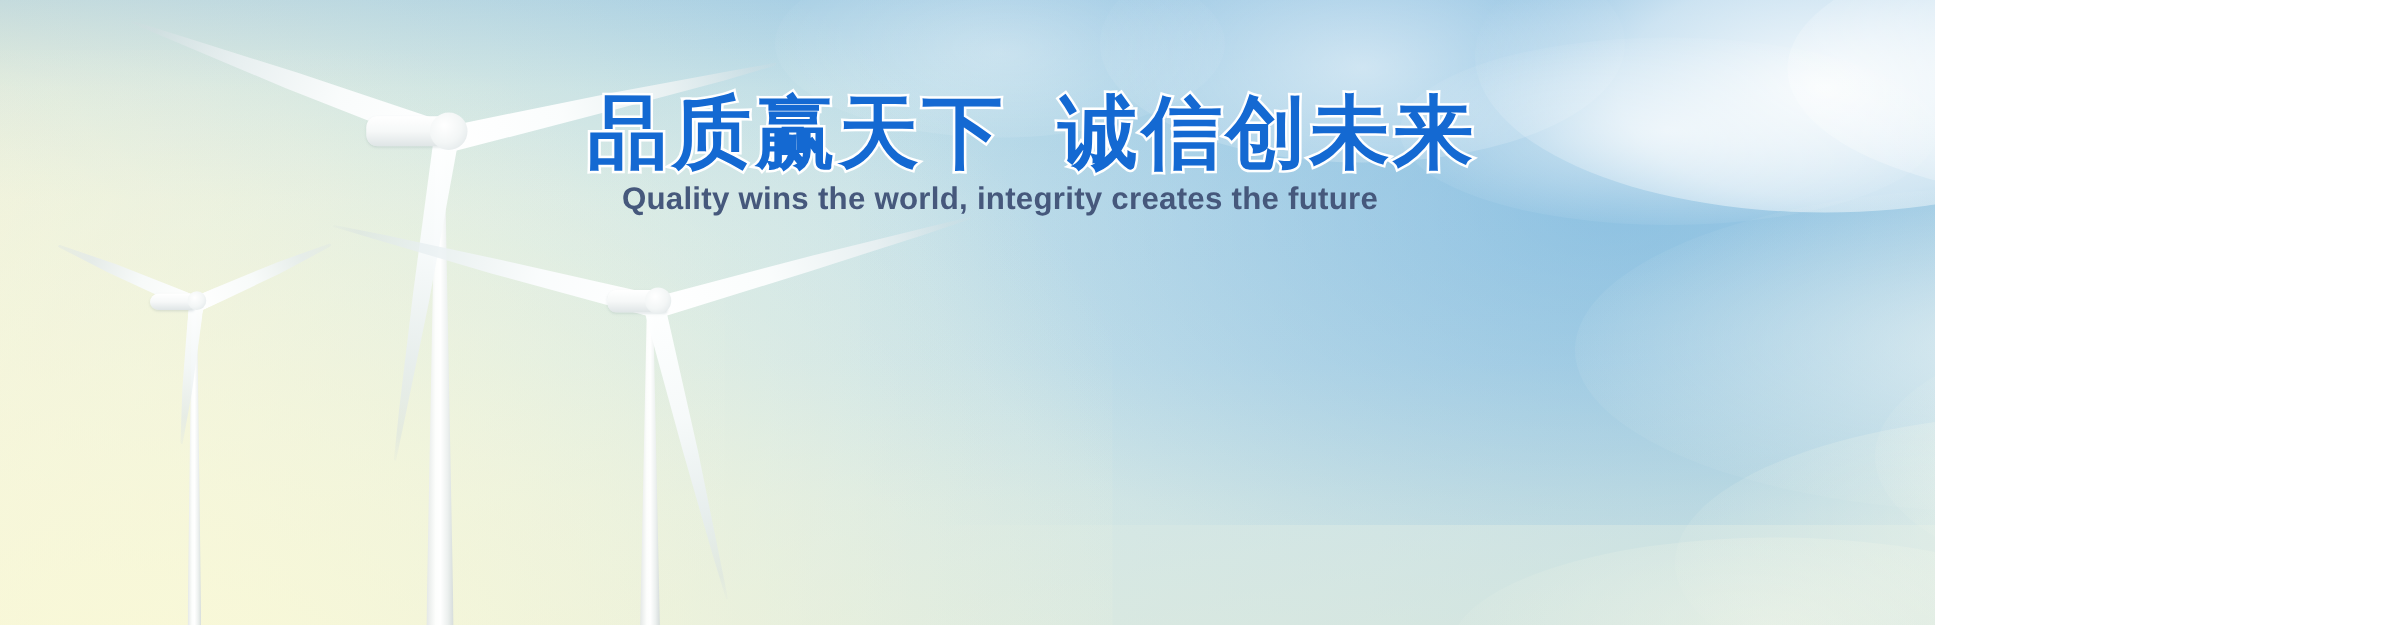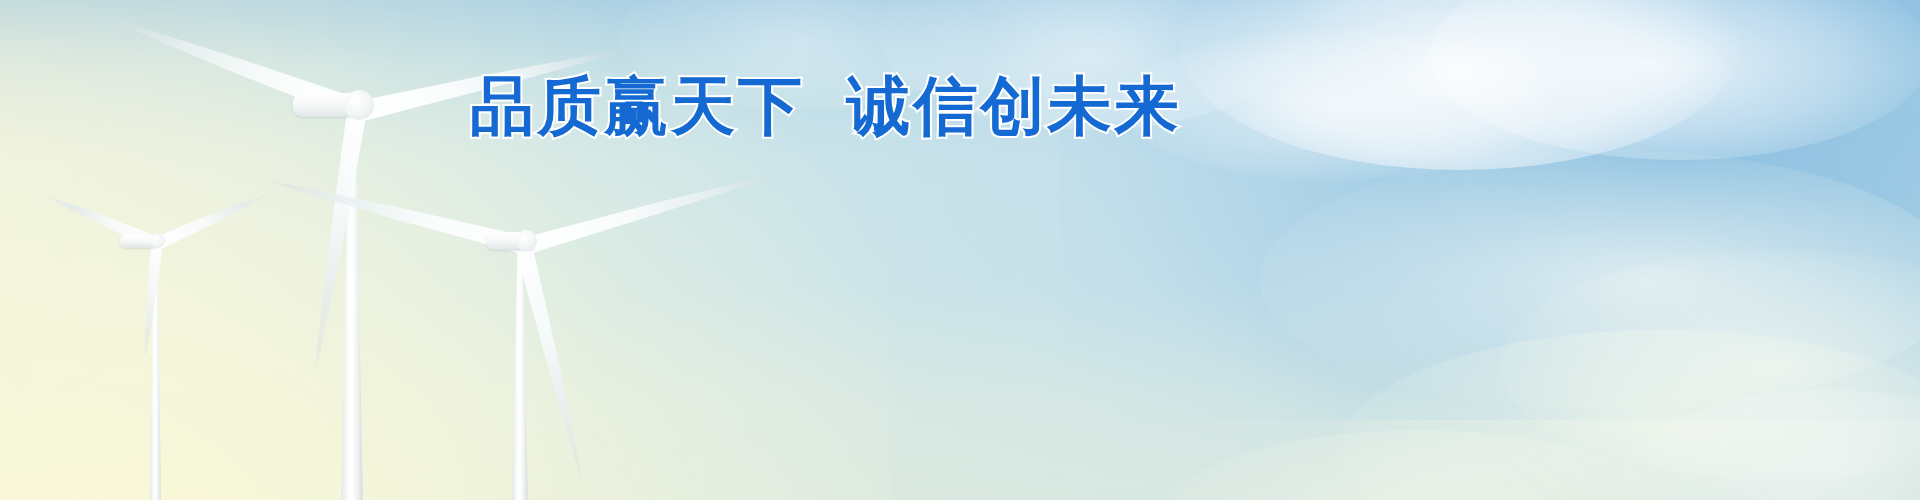--- a/index.html
+++ b/index.html
@@ -5,21 +5,21 @@
 <style>
   html, body {
     margin: 0;
     padding: 0;
     background: #ffffff;
   }
   * { box-sizing: border-box; }
 
   .banner {
     position: relative;
-    width: 1920px;
+    width: 1548px;
     height: 500px;
     overflow: hidden;
     font-family: "Liberation Sans", "DejaVu Sans", sans-serif;
   }
 
   
   .sky-base {
     position: absolute;
     inset: 0;
     background: linear-gradient(100deg,
@@ -288,15 +288,16 @@
                 background: linear-gradient(90deg, rgba(254,255,255,0.99) 0%, rgba(247,250,251,0.95) 38%, rgba(230,237,240,0.80) 72%, rgba(211,221,225,0.36) 92%, rgba(204,215,219,0.08) 100%);
                 clip-path: polygon(0% 6%, 50% 20%, 86% 40%, 100% 48%, 100% 56%, 84% 66%, 48% 82%, 0% 96%);"></div>
 
     <div class="nacelle" style="left:486px; top:232px; width:48px; height:18px; border-radius:7px 3px 3px 7px;"></div>
 
     <div class="hub" style="left:516px; top:230px; width:21px; height:21px;"></div>
   </div>
 
   <div class="text-block">
     <div class="headline">品质赢天下  诚信创未来</div>
+    <div class="subtitle">Quality wins the world, integrity creates the future</div>
   </div>
 
 </div>
 
 </body></html>

